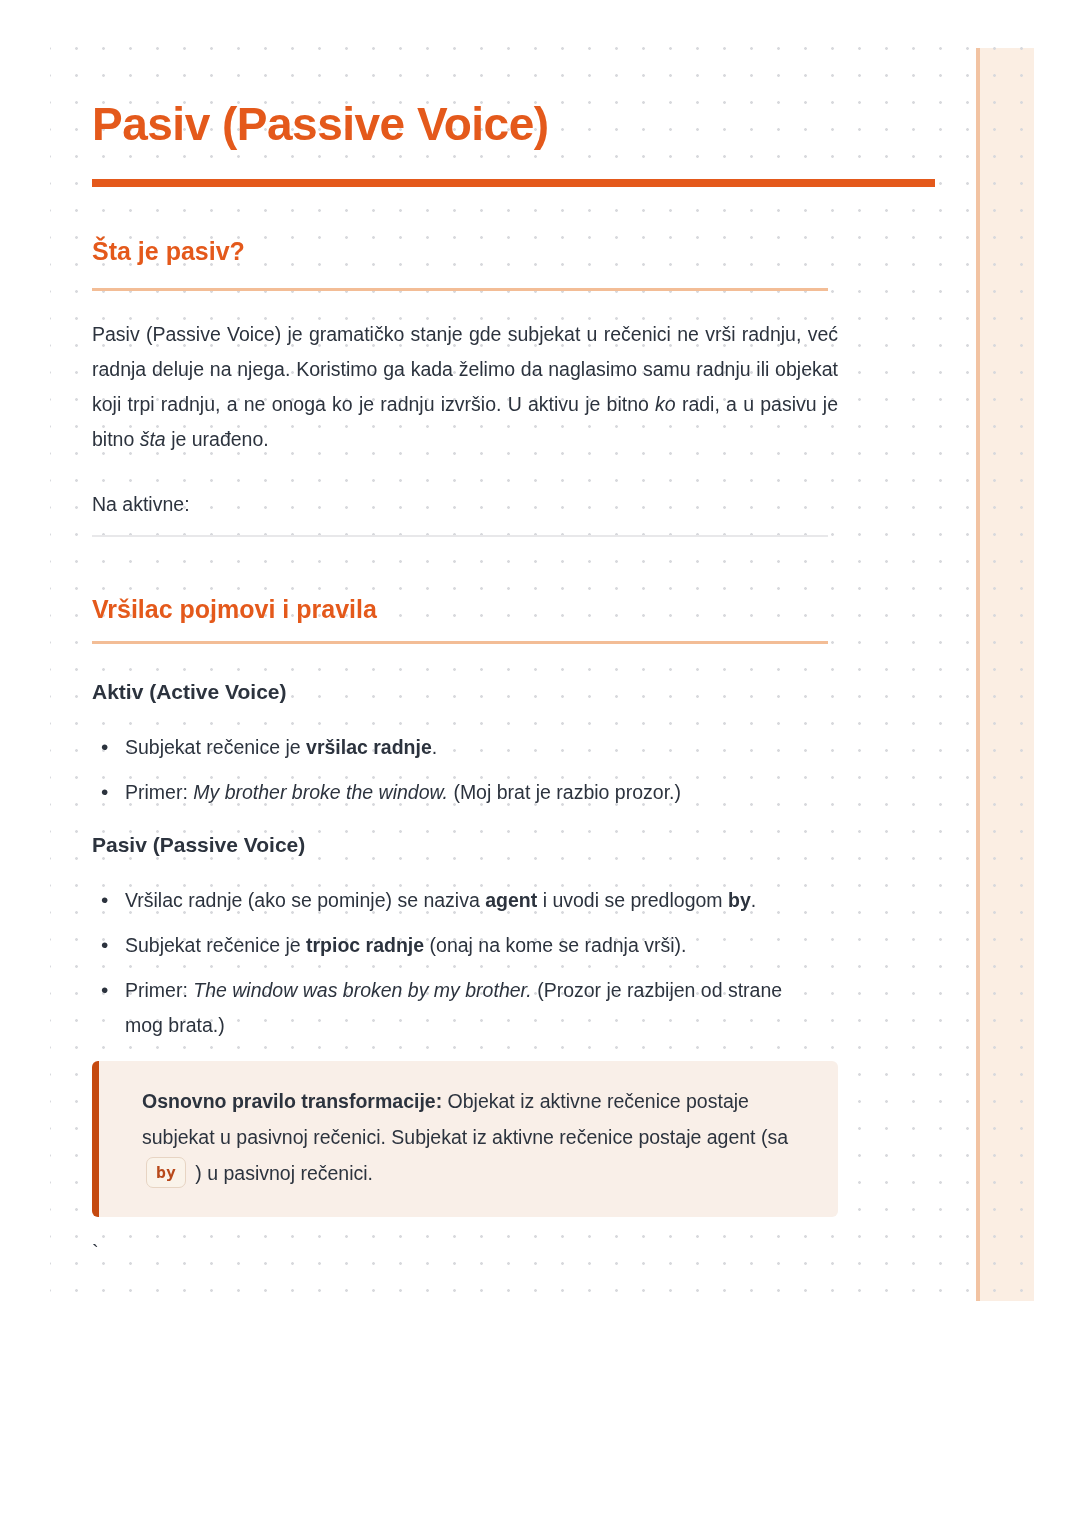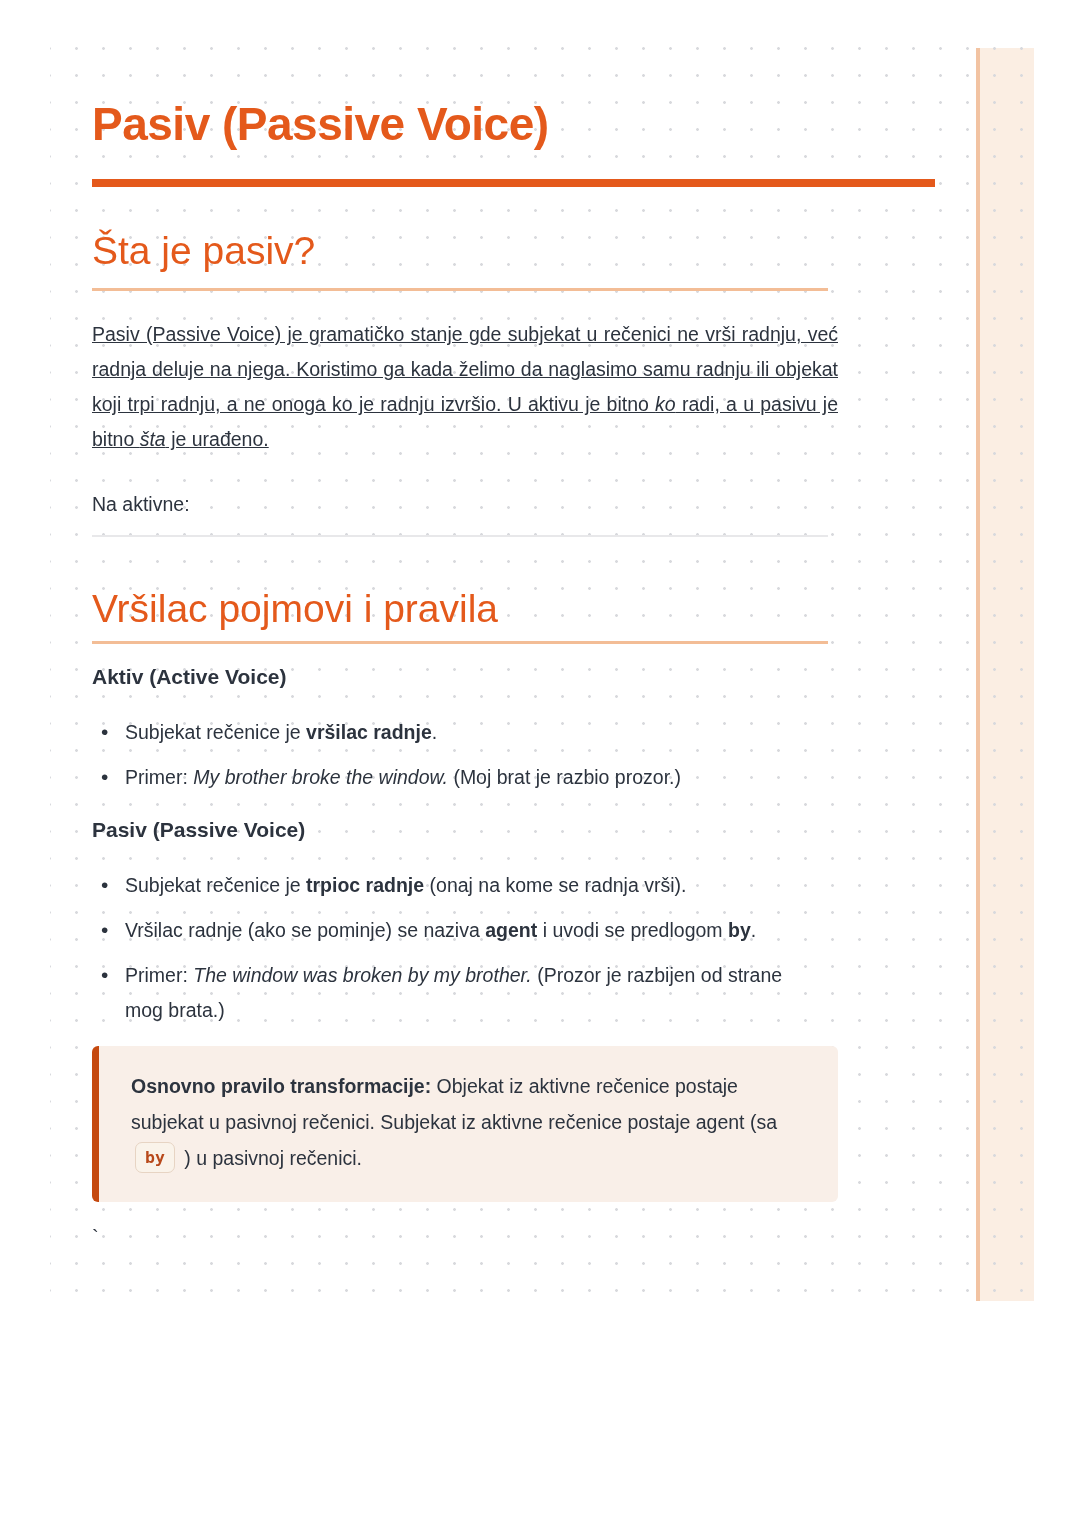--- a/index.html
+++ b/index.html
@@ -22,50 +22,50 @@
     background-image:radial-gradient(circle,var(--dot,#d8d9dd) 1.3px,transparent 1.5px);
     background-size:27px 27px;background-position:13px 16px;
     pointer-events:none;
   }
   .content{position:absolute;left:92px;top:0;width:746px;}
   h1{
     margin:97px 0 0;font-size:46px;line-height:1.2;font-weight:700;
     color:var(--accent,#e4591b);letter-spacing:-0.5px;
   }
   .title-rule{margin-top:27px;width:843px;height:8px;background:var(--accent,#e4591b);}
-  h2{margin:44px 0 0;font-size:39px;line-height:40px;font-weight:400;color:var(--accent,#e4591b);}
+  h2{margin:44px 0 0;font-size:25px;line-height:40px;font-weight:700;color:var(--accent,#e4591b);}
   h2.second{margin-top:52px;}
   .h2-rule{margin-top:17px;width:736px;height:3px;background:var(--accent_light,#f3bd96);}
   .h2-rule.second{margin-top:12px;}
   p.body{margin:26px 0 0;font-size:19.5px;line-height:35px;}
   p.lead{margin-top:30px;}
-  .justify{text-align:justify;text-decoration:underline;}
+  .justify{text-align:justify;}
   ul{list-style:none;margin:15px 0 0;padding:0;}
   ul.tight{margin-top:25px;}
   li{
     position:relative;padding-left:33px;padding-right:40px;
     font-size:19.5px;line-height:35px;margin-top:19px;
   }
   li:first-child{margin-top:0;}
   ul.tight li{margin-top:10px;}
   ul.tight li:first-child{margin-top:12px;}
   li::before{content:"\2022";position:absolute;left:9px;top:-1px;font-size:21px;color:var(--text,#2c333e);}
   .divider{border:none;height:2px;background:var(--divider,#e8e8ea);width:736px;margin:13px 0 0;}
-  h3{margin:20px 0 0;font-size:21px;line-height:26px;font-weight:700;color:var(--text,#2c333e);}
+  h3{margin:35px 0 0;font-size:21px;line-height:26px;font-weight:700;color:var(--text,#2c333e);}
   h3.passive{margin-top:22px;}
   .b{font-weight:700;}
   .i{font-style:italic;}
   .callout{
     margin-top:18px;width:746px;box-sizing:border-box;
     background:var(--callout_bg,#f9efe8);
     border-left:7px solid var(--callout_bar,#c5490f);
     border-radius:6px;
     padding:4px 30px 26px 32px;
   }
-  .callout p{margin-top:18px;line-height:36px;}
+  .callout p{margin-top:18px;line-height:36px;margin-left:11px;}
   code.chip{
     display:inline-block;
     font-family:"DejaVu Sans Mono",monospace;
     font-weight:700;font-size:16.5px;line-height:27px;
     color:var(--chip_text,#b8491b);
     background:var(--chip_bg,#faf3ea);
     border:1.5px solid var(--chip_border,#e7d4c3);
     border-radius:7px;
     padding:1px 9px;margin:0 4px;
     vertical-align:2px;
@@ -102,22 +102,22 @@
       <div class="h2-rule second"></div>
 
       <h3>Aktiv (Active Voice)</h3>
       <ul class="tight">
         <li><span>Subjekat rečenice je </span><span class="b">vršilac radnje</span><span>.</span></li>
         <li><span>Primer: </span><span class="i">My brother broke the window.</span><span> (Moj brat je razbio prozor.)</span></li>
       </ul>
 
       <h3 class="passive">Pasiv (Passive Voice)</h3>
       <ul class="tight">
+        <li><span>Vršilac radnje (ako se pominje) se naziva </span><span class="b">agent</span><span> i uvodi se predlogom </span><span class="b">by</span><span>.</span></li>
         <li><span>Subjekat rečenice je </span><span class="b">trpioc radnje</span><span> (onaj na kome se radnja vrši).</span></li>
-        <li><span>Vršilac radnje (ako se pominje) se naziva </span><span class="b">agent</span><span> i uvodi se predlogom </span><span class="b">by</span><span>.</span></li>
         <li><span>Primer: </span><span class="i">The window was broken by my brother.</span><span> (Prozor je razbijen od strane mog brata.)</span></li>
       </ul>
 
       <div class="callout">
         <p class="body"><span class="b">Osnovno pravilo transformacije:</span><span> Objekat iz aktivne rečenice postaje subjekat u pasivnoj rečenici. Subjekat iz aktivne rečenice postaje agent (sa </span><code class="chip">by</code><span> ) u pasivnoj rečenici.</span></p>
       </div>
     </section>
 
     <div class="stray">`</div>
   </main>

